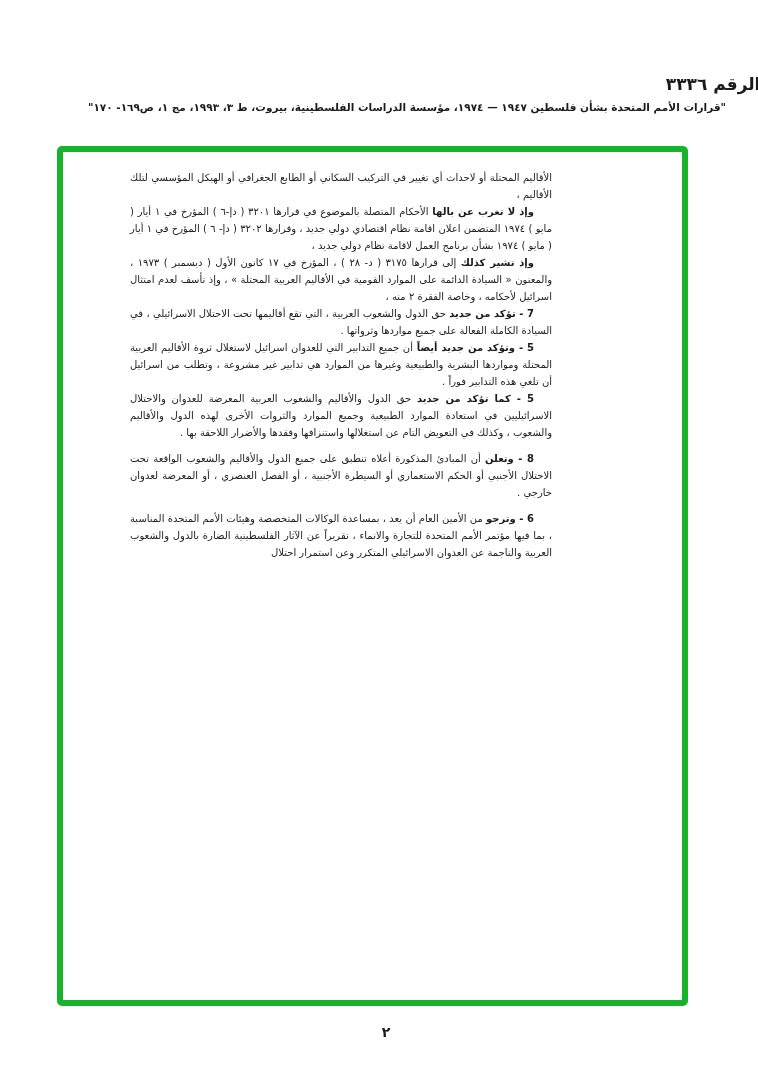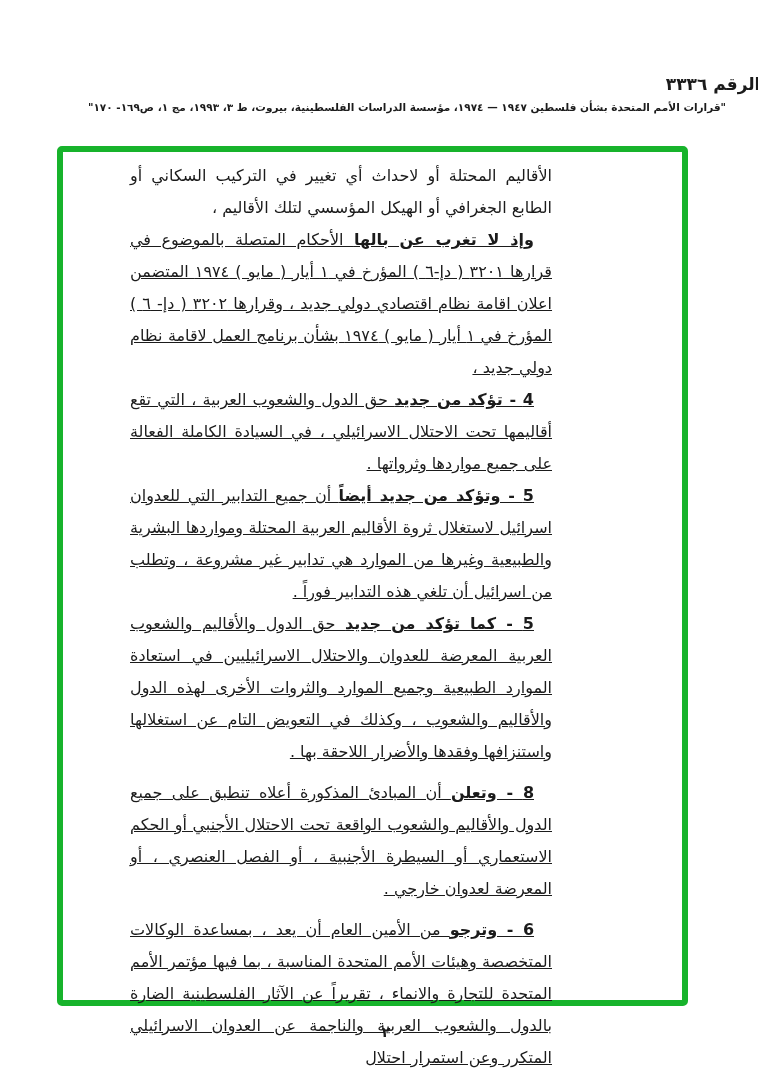--- a/index.html
+++ b/index.html
@@ -28,29 +28,29 @@
   .frame {
     position: absolute;
     left: 57px; top: 146px;
     width: 619px; height: 848px;
     border: 6px solid #17b32b;
     border-radius: 5px;
     background: #ffffff;
   }
   .doc-text {
     position: absolute;
-    left: 130px; top: 160px;
+    left: 130px; top: 169px;
     width: 422px;
     direction: rtl;
     text-align: justify;
-    font-size: 16px;
-    line-height: 32px;
+    font-size: 10px;
+    line-height: 17px;
   }
   .doc-text p { margin: 0; }
-  .doc-text p.indent { text-indent: 18px; text-decoration: underline; }
+  .doc-text p.indent { text-indent: 18px; }
   .doc-text p.gap { margin-top: 9px; }
   .doc-text b { font-weight: bold; }
   .page-number {
     position: absolute; left: 0; right: 0; top: 1024px;
     text-align: center;
     font-size: 14px; font-weight: bold;
     transform: translateX(7px);
   }
 </style>
 </head>
@@ -60,20 +60,21 @@
   <div class="doc-title">القرار الرقم ٣٣٣٦</div>
 </div>
 
 <div class="doc-source">"قرارات الأمم المتحدة بشأن فلسطين ١٩٤٧ — ١٩٧٤، مؤسسة الدراسات الفلسطينية، بيروت، ط ٣، ١٩٩٣، مج ١، ص١٦٩- ١٧٠"</div>
 
 <div class="frame" style="border-color: rgb(23, 179, 43);"></div>
 
 <div class="doc-text" dir="rtl">
     <p class=""><span>الأقاليم المحتلة أو لاحداث أي تغيير في التركيب السكاني أو الطابع الجغرافي أو الهيكل المؤسسي لتلك الأقاليم ،</span></p>
     <p class="indent"><b>وإذ لا تغرب عن بالها</b><span> الأحكام المتصلة بالموضوع في قرارها ٣٢٠١ ( دإ-٦ ) المؤرخ في ١ أيار ( مايو ) ١٩٧٤ المتضمن اعلان اقامة نظام اقتصادي دولي جديد ، وقرارها ٣٢٠٢ ( دإ- ٦ ) المؤرخ في ١ أيار ( مايو ) ١٩٧٤ بشأن برنامج العمل لاقامة نظام دولي جديد ،</span></p>
-    <p class="indent"><b>4 - تؤكد من جديد</b><span> حق الدول والشعوب العربية ، التي تقع أقاليمها تحت الاحتلال الاسرائيلي ، في السيادة الكاملة الفعالة على جميع مواردها وثرواتها .</span></p>
+    <p class="indent"><b>وإذ تشير كذلك</b><span> إلى قرارها ٣١٧٥ ( د- ٢٨ ) ، المؤرخ في ١٧ كانون الأول ( ديسمبر ) ١٩٧٣ ، والمعنون « السيادة الدائمة على الموارد القومية في الأقاليم العربية المحتلة » ، وإذ تأسف لعدم امتثال اسرائيل لأحكامه ، وخاصة الفقرة ٢ منه ،</span></p>
+    <p class="indent"><b>7 - تؤكد من جديد</b><span> حق الدول والشعوب العربية ، التي تقع أقاليمها تحت الاحتلال الاسرائيلي ، في السيادة الكاملة الفعالة على جميع مواردها وثرواتها .</span></p>
     <p class="indent"><b>5 - وتؤكد من جديد أيضاً</b><span> أن جميع التدابير التي للعدوان اسرائيل لاستغلال ثروة الأقاليم العربية المحتلة ومواردها البشرية والطبيعية وغيرها من الموارد هي تدابير غير مشروعة ، وتطلب من اسرائيل أن تلغي هذه التدابير فوراً .</span></p>
     <p class="indent"><b>5 - كما تؤكد من جديد</b><span> حق الدول والأقاليم والشعوب العربية المعرضة للعدوان والاحتلال الاسرائيليين في استعادة الموارد الطبيعية وجميع الموارد والثروات الأخرى لهذه الدول والأقاليم والشعوب ، وكذلك في التعويض التام عن استغلالها واستنزافها وفقدها والأضرار اللاحقة بها .</span></p>
     <p class="indent gap"><b>8 - وتعلن</b><span> أن المبادئ المذكورة أعلاه تنطبق على جميع الدول والأقاليم والشعوب الواقعة تحت الاحتلال الأجنبي أو الحكم الاستعماري أو السيطرة الأجنبية ، أو الفصل العنصري ، أو المعرضة لعدوان خارجي .</span></p>
     <p class="indent gap"><b>6 - وترجو</b><span> من الأمين العام أن يعد ، بمساعدة الوكالات المتخصصة وهيئات الأمم المتحدة المناسبة ، بما فيها مؤتمر الأمم المتحدة للتجارة والانماء ، تقريراً عن الآثار الفلسطينية الضارة بالدول والشعوب العربية والناجمة عن العدوان الاسرائيلي المتكرر وعن استمرار احتلال</span></p>
   </div>
 
 <div class="page-number">٢</div>
 
 </body></html>

